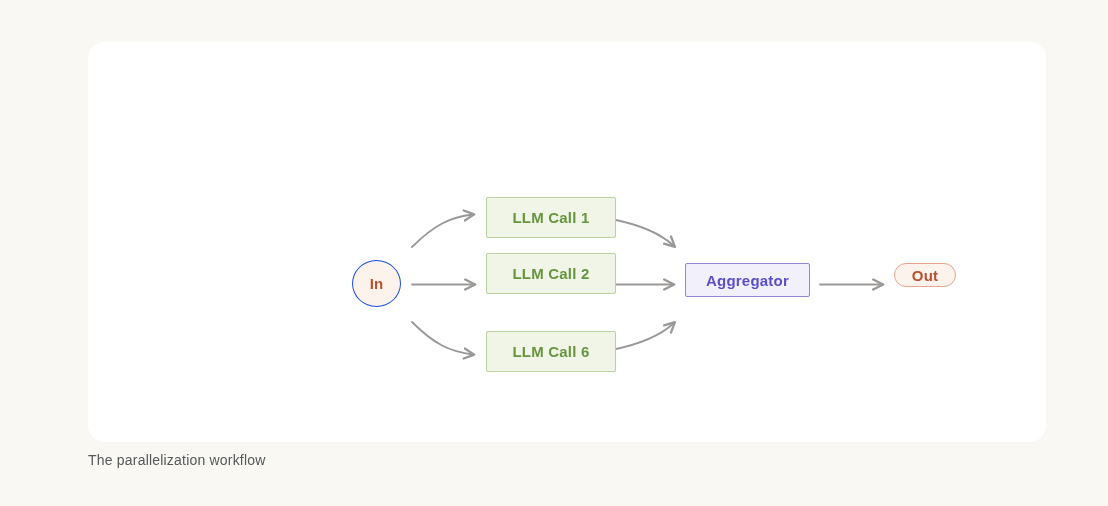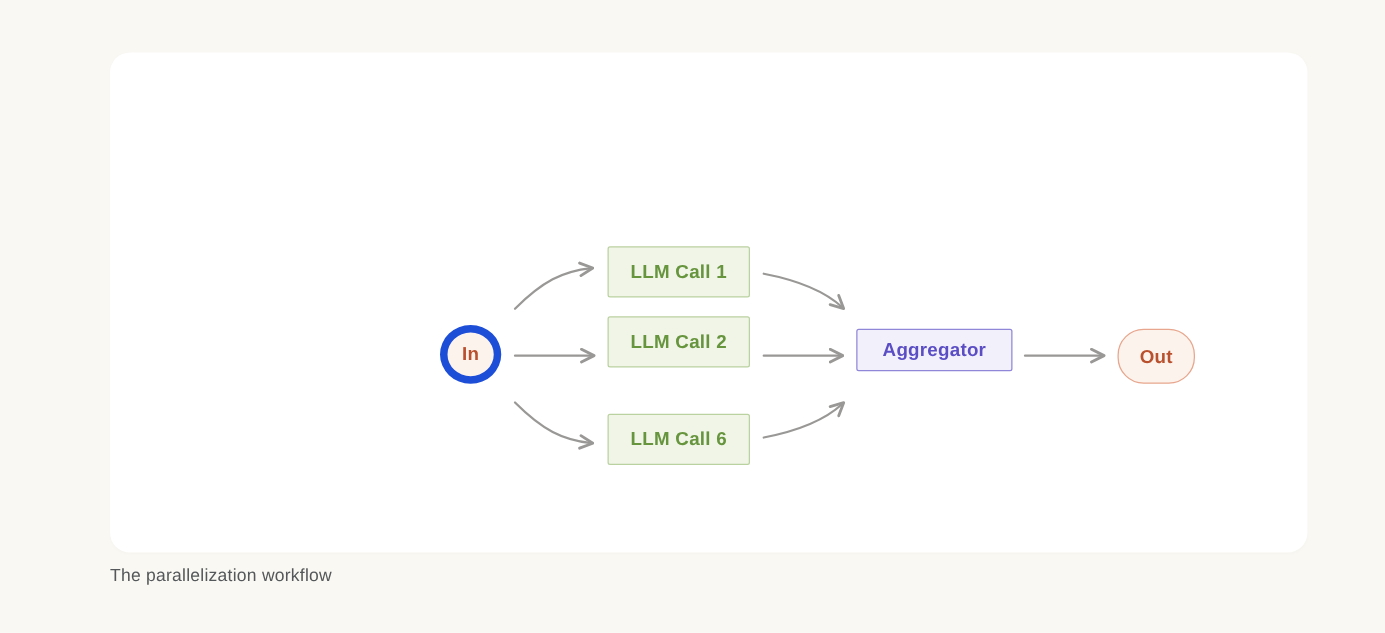--- a/index.html
+++ b/index.html
@@ -27,43 +27,43 @@
   .node {
     position: absolute;
     display: flex; align-items: center; justify-content: center;
     font-weight: bold;
     font-size: 15px;
     letter-spacing: 0.2px;
   }
   .node-in {
     left: 264px; top: 218px; width: 49px; height: 47px;
     background: #fdf3ed;
-    border: 6px solid #1d4ed8;
+    border: 1px solid #1d4ed8;
     border-radius: 50%;
     color: #b9512e;
   }
   .node-llm {
-    left: 398px; width: 114px; height: 41px;
+    left: 398px; width: 130px; height: 41px;
     background: #f0f5e8;
     border: 1px solid #bad1a0;
     border-radius: 2px;
     color: #67953e;
   }
   .node-llm1 { top: 155px; }
   .node-llm2 { top: 211px; }
   .node-llm3 { top: 289px; }
   .node-agg {
     left: 597px; top: 221px; width: 125px; height: 34px;
     background: #f2f0fb;
     border: 1px solid #9087d9;
     border-radius: 2px;
     color: #5b4ec5;
   }
   .node-out {
-    left: 806px; top: 221px; width: 62px; height: 44px;
+    left: 806px; top: 221px; width: 62px; height: 24px;
     background: #fdf3ed;
     border: 1px solid #e7a68d;
     border-radius: 21px;
     color: #b9512e;
   }
   .caption {
     position: absolute;
     left: 88px; top: 452px;
     font-size: 14px;
     color: #54585a;

